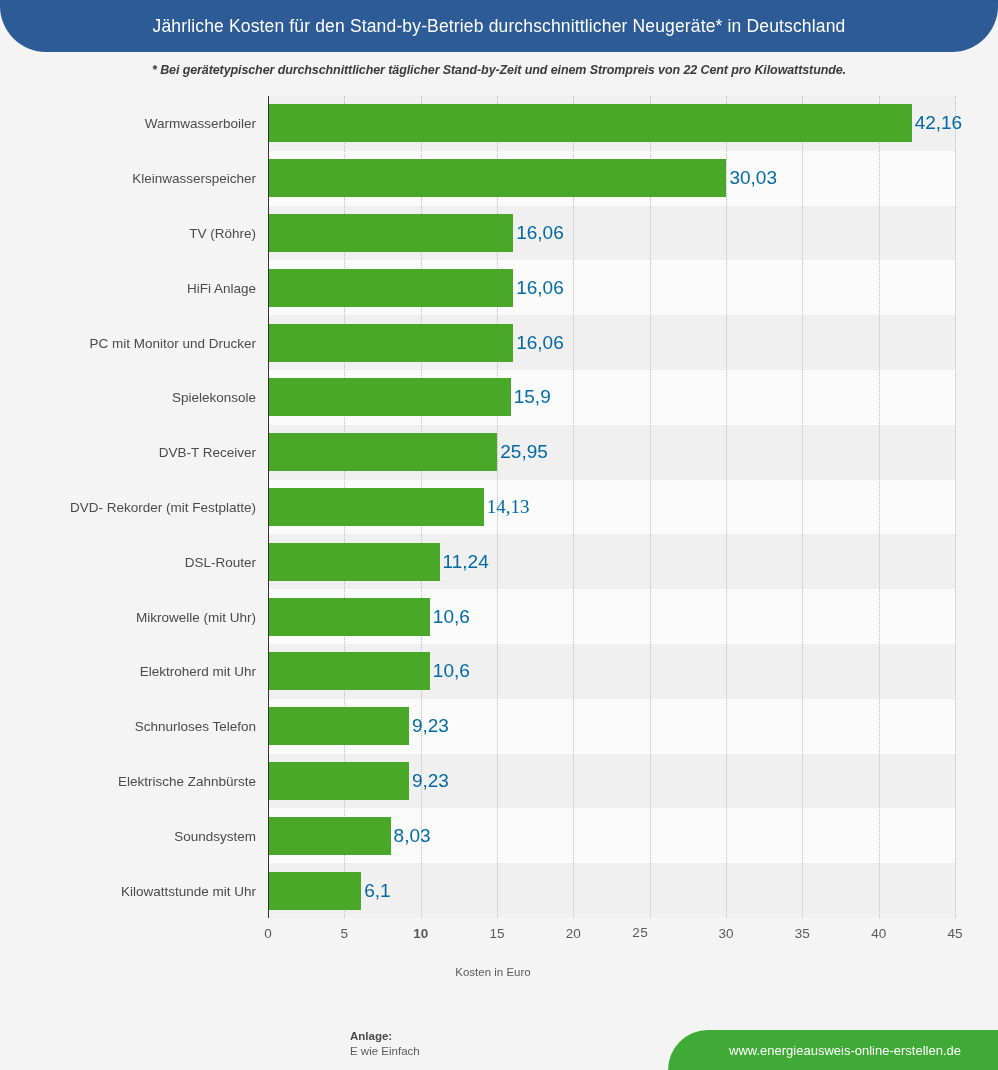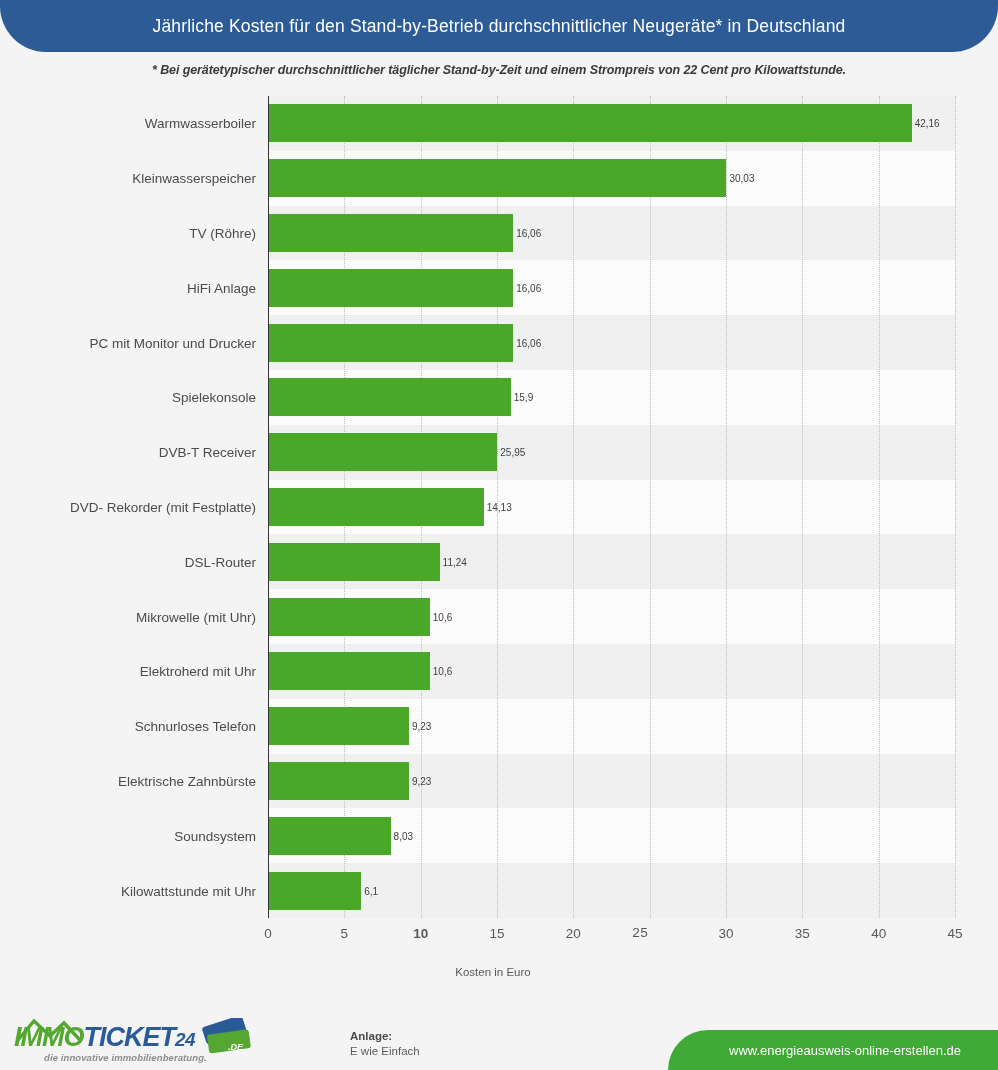--- a/index.html
+++ b/index.html
@@ -91,22 +91,22 @@
   }
 
   
   .bar {
     position: absolute;
     left: 0;
     background: #4aa828;
   }
   .bar-value {
     position: absolute;
-    font-size: 10px;
-    color: #404040;
+    font-size: 19px;
+    color: #0369a1;
     white-space: nowrap;
     transform: translateY(-50%);
   }
 
   
   .cat-label {
     position: absolute;
     right: 0;
     width: 250px;
     text-align: right;
@@ -279,21 +279,21 @@
       <div class="bar-value" style="left: 248.183px; top: 137px;">16,06</div>
       <div class="bar" title="HiFi Anlage: 16,06" style="top: 172.8px; height: 38px; width: 245.183px; background: rgb(74, 168, 40);"></div>
       <div class="bar-value" style="left: 248.183px; top: 191.8px;">16,06</div>
       <div class="bar" title="PC mit Monitor und Drucker: 16,06" style="top: 227.6px; height: 38px; width: 245.183px; background: rgb(74, 168, 40);"></div>
       <div class="bar-value" style="left: 248.183px; top: 246.6px;">16,06</div>
       <div class="bar" title="Spielekonsole: 15,9" style="top: 282.4px; height: 38px; width: 242.74px; background: rgb(74, 168, 40);"></div>
       <div class="bar-value" style="left: 245.74px; top: 301.4px;">15,9</div>
       <div class="bar" title="DVB-T Receiver: 15,02" style="top: 337.2px; height: 38px; width: 229.305px; background: rgb(74, 168, 40);"></div>
       <div class="bar-value" style="left: 232.305px; top: 356.2px;">25,95</div>
       <div class="bar" title="DVD- Rekorder (mit Festplatte): 14,13" style="top: 392px; height: 38px; width: 215.718px; background: rgb(74, 168, 40);"></div>
-      <div class="bar-value" style="left: 218.718px; top: 411px;">14,13</div>
+      <div class="bar-value" style="left: 218.718px; top: 411px; font-family: Liberation Serif, serif;">14,13</div>
       <div class="bar" title="DSL-Router: 11,24" style="top: 446.8px; height: 38px; width: 171.597px; background: rgb(74, 168, 40);"></div>
       <div class="bar-value" style="left: 174.597px; top: 465.8px;">11,24</div>
       <div class="bar" title="Mikrowelle (mit Uhr): 10,6" style="top: 501.6px; height: 38px; width: 161.827px; background: rgb(74, 168, 40);"></div>
       <div class="bar-value" style="left: 164.827px; top: 520.6px;">10,6</div>
       <div class="bar" title="Elektroherd mit Uhr: 10,6" style="top: 556.4px; height: 38px; width: 161.827px; background: rgb(74, 168, 40);"></div>
       <div class="bar-value" style="left: 164.827px; top: 575.4px;">10,6</div>
       <div class="bar" title="Schnurloses Telefon: 9,23" style="top: 611.2px; height: 38px; width: 140.911px; background: rgb(74, 168, 40);"></div>
       <div class="bar-value" style="left: 143.911px; top: 630.2px;">9,23</div>
       <div class="bar" title="Elektrische Zahnbürste: 9,23" style="top: 666px; height: 38px; width: 140.911px; background: rgb(74, 168, 40);"></div>
       <div class="bar-value" style="left: 143.911px; top: 685px;">9,23</div>
@@ -332,38 +332,20 @@
       <div class="xtick" style="left: 878.667px;">40</div>
       <div class="xtick" style="left: 955px;">45</div>
     </div>
 
   <div class="xlabel">
     <span class="xlabel-inner">Kosten in Euro</span>
   </div>
 
   <div class="footer"></div>
 
-  <div class="logo">
-    <svg class="logo-roof" width="66" height="26" viewBox="0 0 66 26">
-      <polyline points="2,24 18,5 34,20 48,7 64,24" fill="none" stroke="#54a832" stroke-width="3.4"></polyline>
-    </svg>
-    <div class="logo-row">
-      <span class="logo-immo">IMMO</span><span class="logo-ticket">TICKET</span><span class="logo-24">24</span>
-    </div>
-    <svg class="logo-tickets" width="56" height="40" viewBox="0 0 56 40">
-      <g transform="rotate(-18 28 20)">
-        <rect x="6" y="2" width="42" height="18" rx="3" fill="#2a5b96"></rect>
-      </g>
-      <g transform="rotate(-8 28 24)">
-        <rect x="8" y="14" width="42" height="19" rx="3" fill="#54a832"></rect>
-      </g>
-    </svg>
-    <div class="logo-de">.DE</div>
-    <div class="logo-tag">die innovative immobilienberatung.</div>
-  </div>
 
   <div class="sources">
     <div class="lbl">Anlage:</div>
     <div>E wie Einfach</div>
   </div>
 
   <div class="footer-green">
     <span>www.energieausweis-online-erstellen.de</span>
   </div>
 

